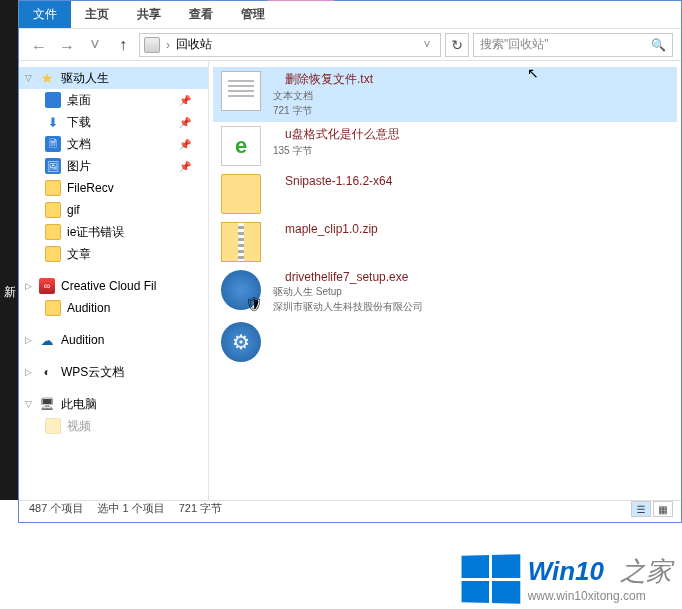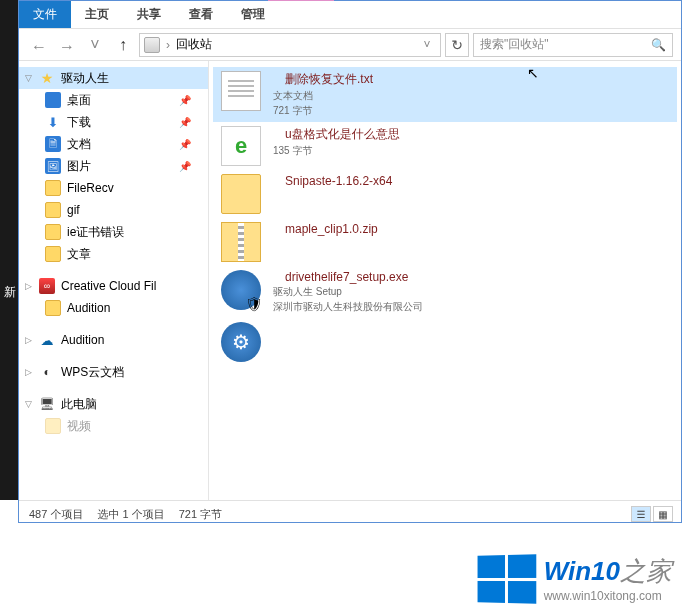--- a/index.html
+++ b/index.html
@@ -63,32 +63,32 @@
 .fi-zip { background: #ffe08a; border: 1px solid #e0b040; position: relative; }
 .fi-zip::after { content: ""; position: absolute; left: 16px; top: 0; bottom: 0; width: 6px; background: repeating-linear-gradient(#fff 0 3px,#aaa 3px 6px); }
 .fi-setup { background: radial-gradient(#4a90d9,#2060a0); border-radius: 50%; position: relative; }
 .fi-setup::after { content:"🛡"; position:absolute; right:-2px; bottom:-2px; font-size:14px; }
 .fi-gear { background: radial-gradient(#4a90d9,#2060a0); border-radius: 50%; color: #fff; font-size: 20px; display:flex; align-items:center; justify-content:center; }
 .file-meta { display: flex; flex-direction: column; gap: 1px; }
 .file-name { color: #7f1d1d; margin-left: 12px; }
 .file-sub { color: #6a6a6a; font-size: 10px; }
 
 
-.status { height: 22px; border-top: 1px solid #e1e1e1; display: flex; align-items: flex-end; font-size: 11px; padding: 0 10px; gap: 14px; color: #444; position: relative; }
+.status { height: 22px; border-top: 1px solid #e1e1e1; display: flex; align-items: flex-start; font-size: 11px; padding: 0 10px; gap: 14px; color: #444; position: relative; }
 .view-btns { position: absolute; right: 8px; display: flex; gap: 2px; }
 .view-btn { width: 20px; height: 16px; border: 1px solid #ccc; display: flex; align-items: center; justify-content: center; font-size: 10px; }
 .view-btn.active { background: #cde8ff; }
 
 
 .watermark { position: absolute; right: 10px; bottom: 6px; display: flex; align-items: center; gap: 8px; }
 .winlogo { width: 60px; height: 48px; display: grid; grid-template-columns: 1fr 1fr; grid-template-rows: 1fr 1fr; gap: 3px; transform: perspective(200px) rotateY(-12deg); }
 .winlogo div { background: #0078d7; }
 .wm-text { display: flex; flex-direction: column; }
 .wm-title { font-size: 26px; color: #0066cc; font-weight: 600; font-style: italic; }
-.wm-title .suffix { color: #888; font-weight: 400; }
+.wm-title .suffix { color: #888; font-weight: 400; margin-left: 16px; }
 .wm-url { font-size: 12px; color: #888; }
 
 .left-strip { position: absolute; left: 0; top: 0; width: 18px; height: 500px; background: #1a1a1a; color: #fff; font-size: 12px; writing-mode: vertical-rl; text-align: center; padding-top: 50px; }
 </style>
 </head>
 <body>
 
 <div class="left-strip">新</div>
 
 <div class="window">

